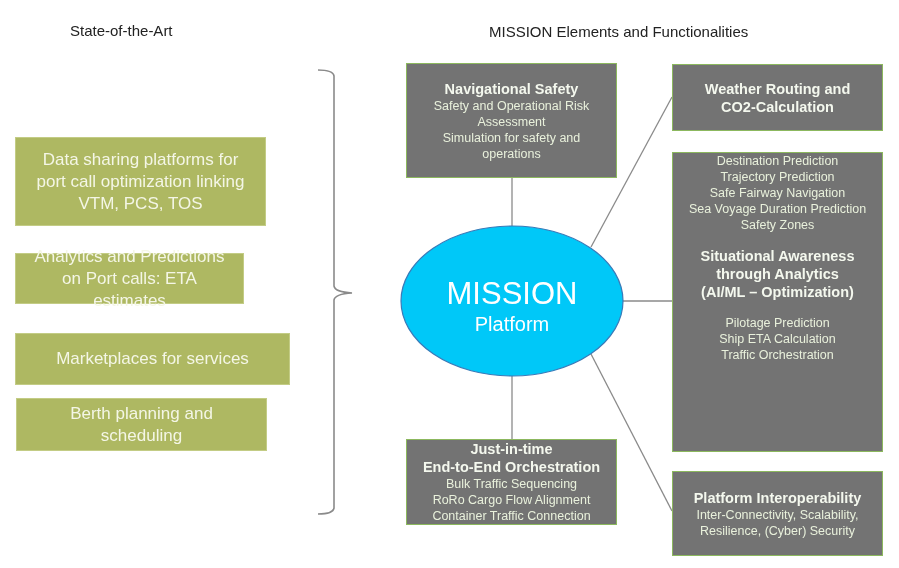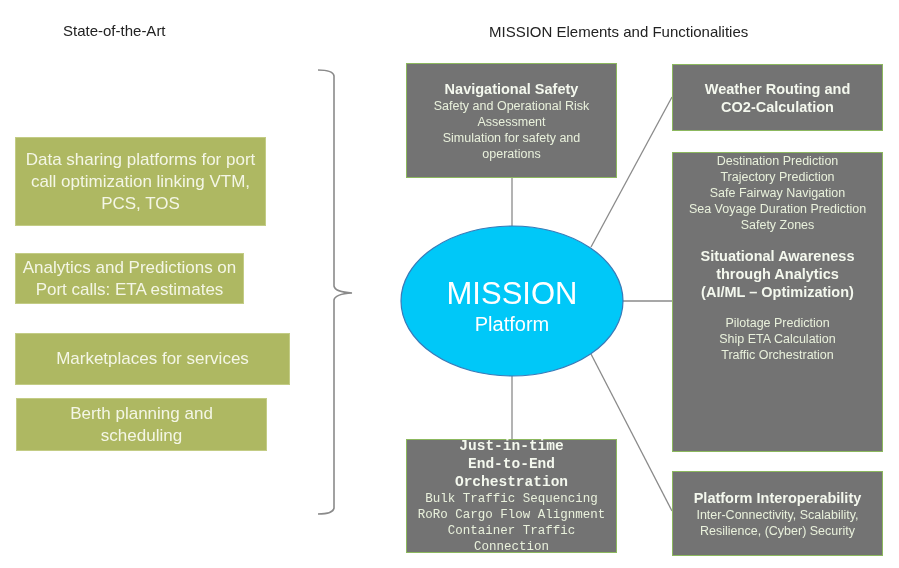--- a/index.html
+++ b/index.html
@@ -1,35 +1,35 @@
 <!DOCTYPE html>
 <html><head>
   <meta charset="utf-8">
   <style>
     html, body { margin: 0; padding: 0; background: #ffffff; }
     body { width: 899px; height: 568px; position: relative; overflow: hidden;
            font-family: "Liberation Sans", sans-serif; }
     .heading { position: absolute; font-size: 15px; color: #222222; white-space: nowrap; }
     .soa-box { position: absolute; background: #aeb862; color: #f4f6e6;
                display: flex; align-items: center; justify-content: center; text-align: center;
-               font-size: 17px; line-height: 22px; box-sizing: border-box; padding: 0 6px;
+               font-size: 17px; line-height: 22px; box-sizing: border-box; padding: 0 18px;
                border: 1px solid #c3cc85; }
     .m-box { position: absolute; background: #737373; color: #e9f1dc;
              display: flex; flex-direction: column; align-items: center; justify-content: center;
              text-align: center; box-sizing: border-box; border: 1px solid #8cb85e;
              font-size: 12.5px; line-height: 16px; padding: 0 4px; }
     .m-box .title { font-weight: bold; font-size: 14.5px; line-height: 18px; color: #f4f8ee; }
     .m-box .gap { height: 14px; }
     svg.lines { position: absolute; left: 0; top: 0; }
     .ellipse-label { position: absolute; color: #ffffff; text-align: center; }
   </style>
 </head>
 <body>
 
-<div class="heading" style="left:63px; top:22px;">State-of-the-Art</div>
+<div class="heading" style="left:70px; top:22px;">State-of-the-Art</div>
 <div class="heading" style="left:489px; top:23px;">MISSION Elements and Functionalities</div>
 
 <svg class="lines" width="899" height="568">
 
   <path d="M318 70 Q333 70 334 76 L334 286 Q335 292 352 293 Q335 294 334 300 L334 508 Q333 514 318 514" fill="none" stroke="#8a8a8a" stroke-width="1.6"></path>
 
   <line x1="512" y1="178" x2="512" y2="226" stroke="#8a8a8a" stroke-width="1.3"></line>
   <line x1="512" y1="375" x2="512" y2="439" stroke="#8a8a8a" stroke-width="1.3"></line>
   <line x1="591" y1="247" x2="672" y2="97" stroke="#8a8a8a" stroke-width="1.3"></line>
   <line x1="623" y1="301" x2="672" y2="301" stroke="#8a8a8a" stroke-width="1.3"></line>
@@ -70,21 +70,21 @@
   <div class="gap"></div>
   <div class="title">Situational Awareness</div>
   <div class="title">through Analytics</div>
   <div class="title">(AI/ML – Optimization)</div>
   <div class="gap"></div>
   <div>Pilotage Prediction</div>
   <div>Ship ETA Calculation</div>
   <div>Traffic Orchestration</div>
 </div>
 
-<div class="m-box" style="left:406px; top:439px; width:211px; height:114px;font-family:Liberation Mono, monospace;">
+<div class="m-box" style="left:406px; top:439px; width:211px; height:86px;">
   <div class="title">Just-in-time</div>
   <div class="title">End-to-End Orchestration</div>
   <div>Bulk Traffic Sequencing</div>
   <div>RoRo Cargo Flow Alignment</div>
   <div>Container Traffic Connection</div>
 </div>
 
 <div class="m-box" style="left:672px; top:471px; width:211px; height:85px;">
   <div class="title">Platform Interoperability</div>
   <div>Inter-Connectivity, Scalability,</div>

